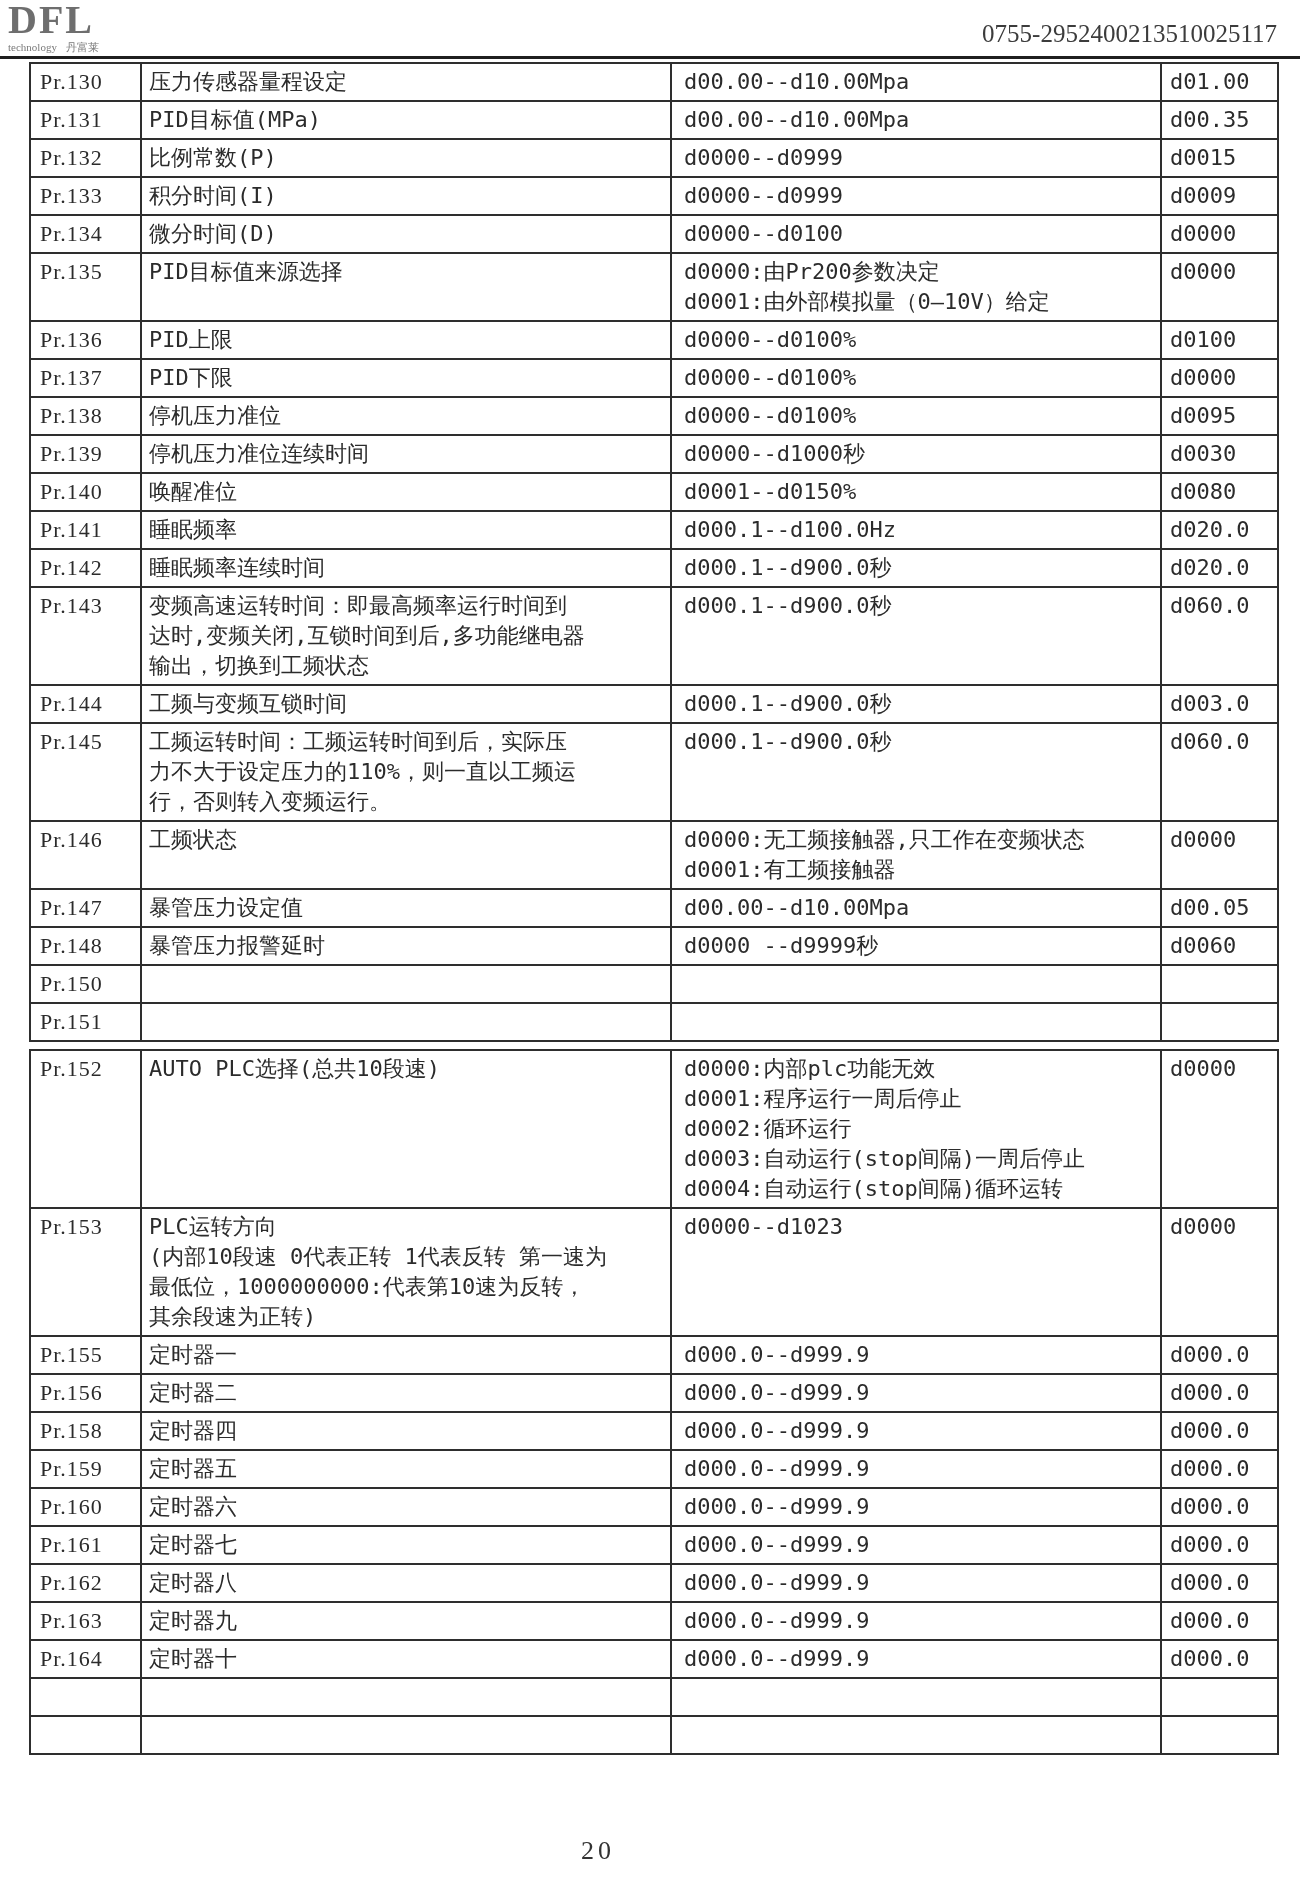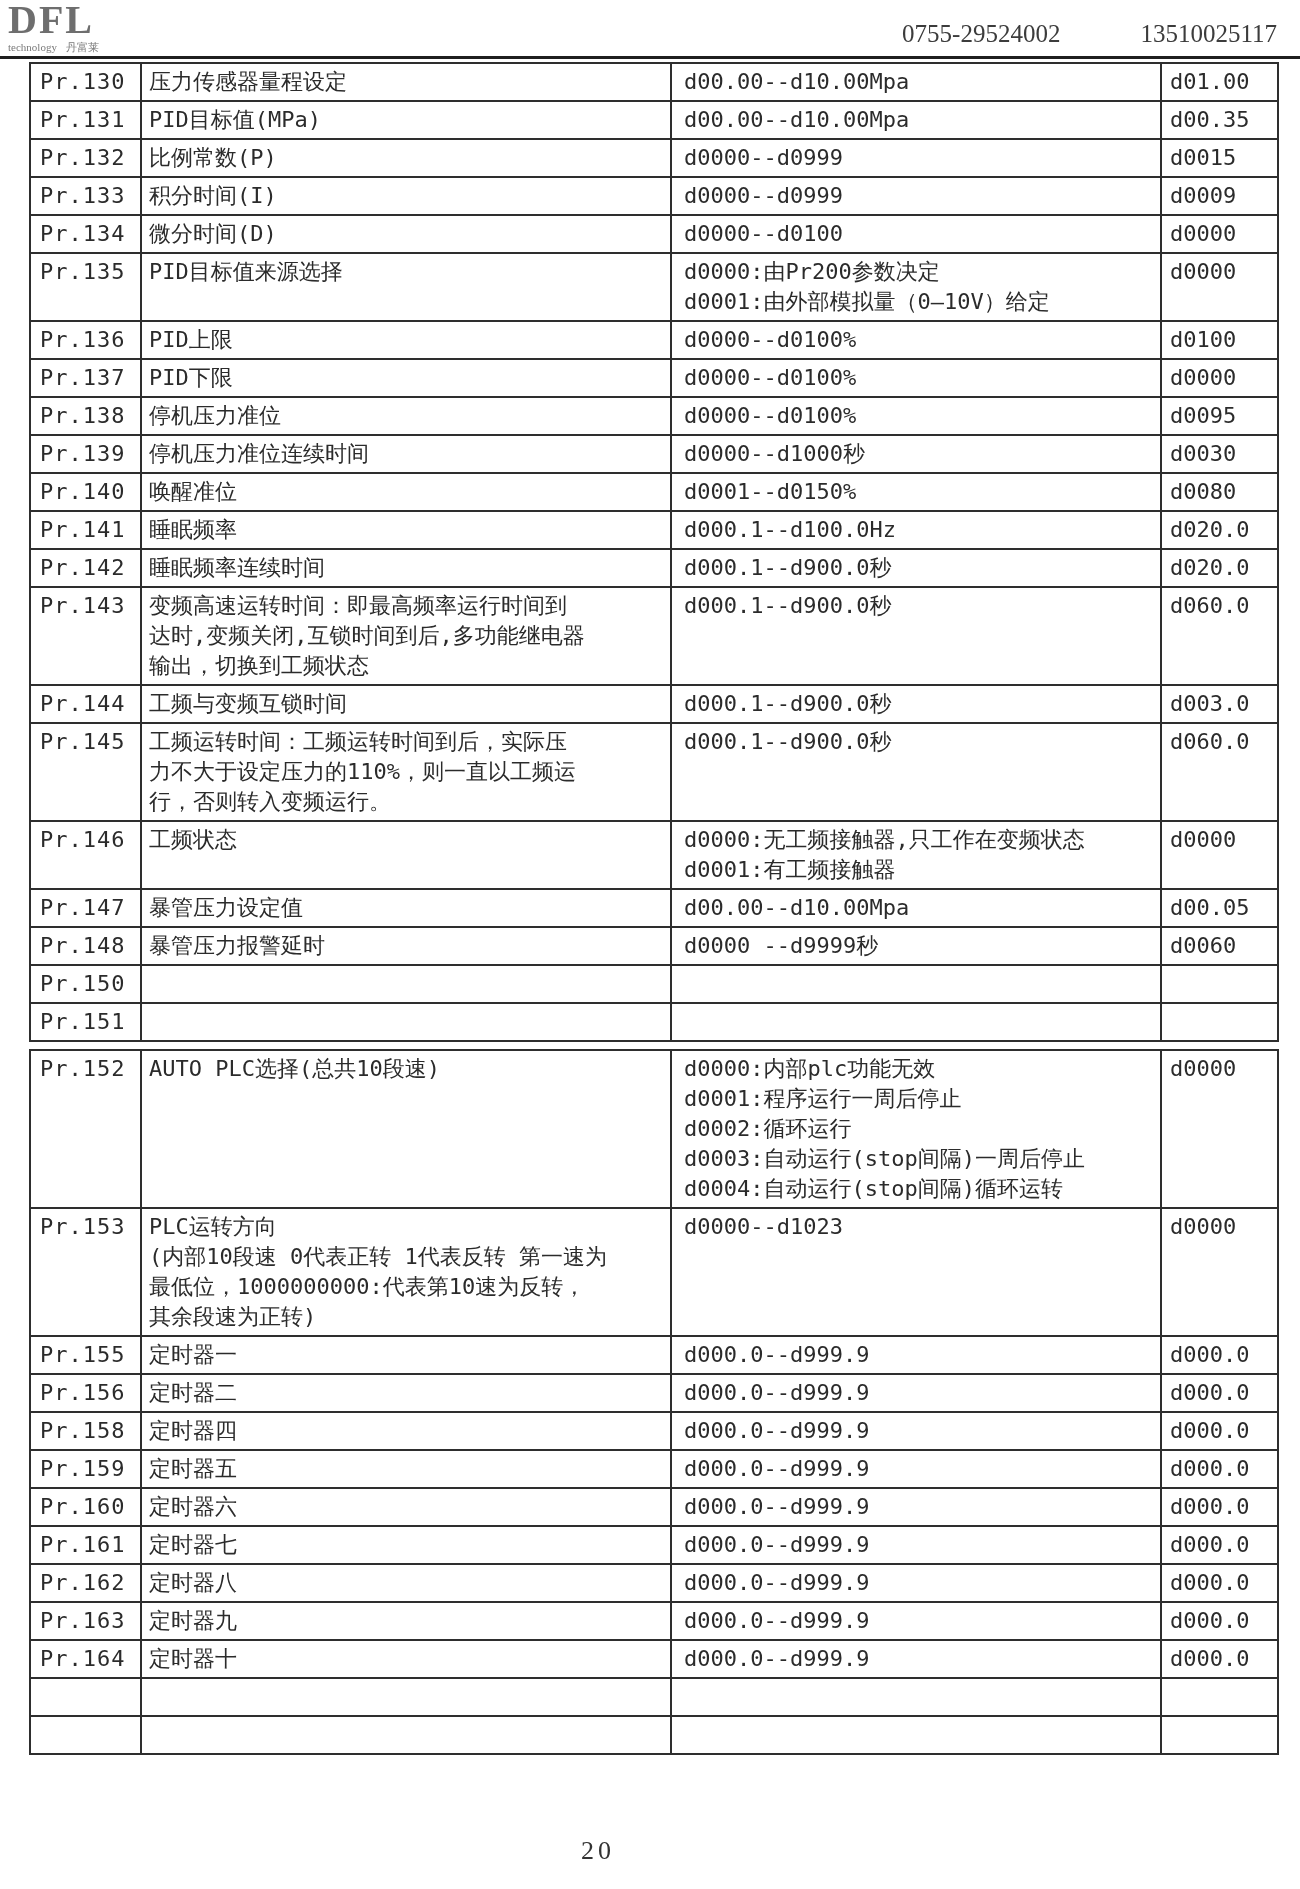--- a/index.html
+++ b/index.html
@@ -42,21 +42,20 @@
     color: #7a7a7a;
     display: flex;
     gap: 9px;
     align-items: baseline;
   }
   .phones {
     position: absolute;
     top: 20px;
     right: 23px;
     display: flex;
-    gap: 80px;
     font-family: "Liberation Serif", "DejaVu Serif", serif;
     font-size: 25px;
     color: #3c3c3c;
     white-space: nowrap;
   }
   .header-rule {
     position: absolute;
     top: 56px;
     left: 0;
     width: 1300px;
@@ -86,21 +85,21 @@
     padding: 3px 6px;
     vertical-align: top;
     white-space: pre-line;
     overflow: hidden;
     color: #2b2b2b;
   }
   .param-table col.c1 { width: 111px; }
   .param-table col.c2 { width: 530px; }
   .param-table col.c3 { width: 490px; }
   .param-table col.c4 { width: 117px; }
-  .param-table td.c-id { padding-left: 9px; letter-spacing: 1px; }
+  .param-table td.c-id { padding-left: 9px; letter-spacing: 1px; font-family: Liberation Serif, serif; }
   .param-table td.c-name { padding-left: 7px; }
   .param-table td.c-range { padding-left: 12px; }
   .param-table td.c-default { padding-left: 8px; }
   .param-table tr { height: 38px; }
 
   
   .page-number {
     position: absolute;
     top: 1836px;
     left: 0;

